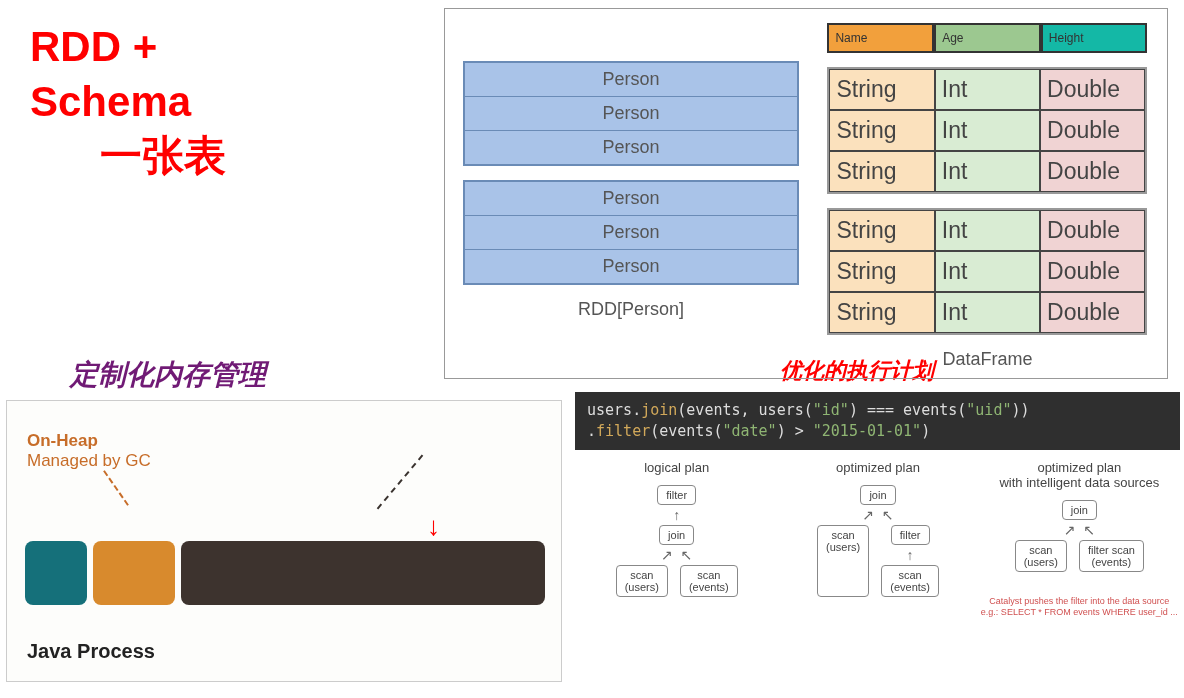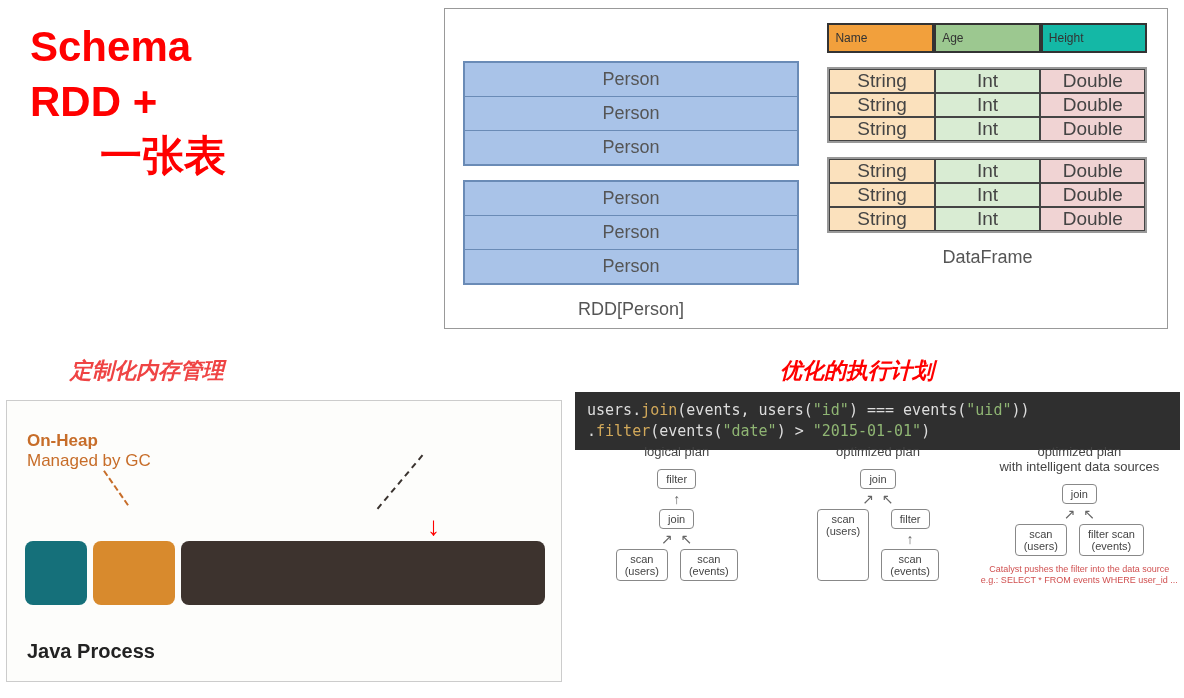--- a/index.html
+++ b/index.html
@@ -1,33 +1,33 @@
 <!DOCTYPE html>
 <html><head>
 <meta charset="utf-8">
 <style>
 *{box-sizing:border-box;margin:0;padding:0}
 body{width:1184px;height:698px;background:#fff;font-family:Arial,sans-serif;position:relative;overflow:hidden}
 .title{position:absolute;left:30px;top:20px;font-size:42px;font-weight:bold;color:red;line-height:1.3}
-.subtitle-left{position:absolute;left:70px;top:356px;font-size:22px;font-weight:bold;font-style:italic;color:#ef4444}
+.subtitle-left{position:absolute;left:70px;top:356px;font-size:28px;font-weight:bold;font-style:italic;color:#701a75}
 .subtitle-right{position:absolute;left:780px;top:356px;font-size:22px;font-weight:bold;font-style:italic;color:red}
 .top-diagram{position:absolute;left:444px;top:8px;width:724px;border:1px solid #999;padding:14px 18px 8px}
 .rdd-col{display:inline-block;width:336px;vertical-align:top}
 .df-col{display:inline-block;width:320px;vertical-align:top;margin-left:24px}
 .rdd-block{border:2px solid #6a8bb6;margin-bottom:14px}
 .rdd-row{background:#a9c3e8;border-bottom:1px solid #6a8bb6;text-align:center;padding:6px;font-size:18px;color:#555}
 .rdd-row:last-child{border-bottom:none}
 .df-header{display:flex;margin-bottom:14px}
 .df-header>div{flex:1;text-align:left;padding:6px;font-size:12px;border:2px solid}
 .hdr-name{background:#f2a03c;border-color:#c27a1f;color:#333}
 .hdr-age{background:#9cc890;border-color:#6fa062;color:#333}
 .hdr-height{background:#14b8a6;border-color:#b36363;color:#333}
 .df-block{margin-bottom:14px;border:2px solid #999}
 .df-row{display:flex}
-.df-row>div{flex:1;text-align:center;font-size:19px;border:1px solid}
+.df-row>div{flex:1;text-align:left;padding:6px;font-size:23px;border:1px solid}
 .c-str{background:#fbe1bd;border-color:#c9a672;color:#444}
 .c-int{background:#d9ecd3;border-color:#a4c59a;color:#444}
 .c-dbl{background:#f0d3d3;border-color:#c9a0a0;color:#444}
 .col-label{text-align:center;font-size:18px;color:#555;margin-top:4px}
 .heap-diagram{position:absolute;left:6px;top:400px;width:556px;height:282px;border:1px solid #ccc;background:#fdfdfb;padding:16px}
 .heap-label{font-size:17px;font-weight:bold}
 .on-heap{color:#c76d29;position:absolute;left:20px;top:30px}
 .off-heap{color:#3a332f;position:absolute;left:370px;top:30px}
 .heap-bar{position:absolute;left:18px;top:140px;width:520px;height:64px;display:flex;gap:6px}
 .bar-seg{border-radius:8px}
@@ -35,35 +35,35 @@
 .seg2{width:82px;background:#d88a2d}
 .seg3{flex:1;background:#3d332e}
 .java-proc{position:absolute;left:20px;bottom:18px;font-size:20px;font-weight:bold;color:#222}
 .arrow-dash{position:absolute;border:none;border-top:2px dashed}
 .arr-on{left:88px;top:86px;width:42px;transform:rotate(55deg);border-color:#c76d29}
 .arr-off{left:358px;top:80px;width:70px;transform:rotate(130deg);border-color:#3a332f}
 .red-mark{position:absolute;left:420px;top:110px;color:red;font-size:26px;font-weight:bold}
 .code-bar{position:absolute;left:575px;top:392px;width:605px;background:#2f2f2f;color:#ddd;font-family:monospace;font-size:15px;padding:8px 12px;line-height:1.4}
 .code-bar .fn{color:#d1a85a}
 .code-bar .str{color:#8fb573}
-.plans{position:absolute;left:578px;top:444px;width:600px;display:flex;gap:4px}
+.plans{position:absolute;left:578px;top:460px;width:600px;display:flex;gap:4px}
 .plan{flex:1;text-align:center;font-size:12px;color:#444}
 .plan-title{font-size:13px;margin-bottom:8px}
 .node{display:inline-block;border:1px solid #888;border-radius:4px;padding:3px 8px;margin:2px;font-size:11px;background:#fff}
 .arrow-up{font-size:14px;color:#666;line-height:1}
 .tree{display:flex;flex-direction:column;align-items:center;gap:1px}
 .pair{display:flex;gap:8px;justify-content:flex-start}
-.catalyst{color:#d05050;font-size:9px;margin-top:6px;line-height:1.2}
+.catalyst{color:#d05050;font-size:9px;margin-top:22px;line-height:1.2}
 </style>
 </head>
 <body>
 
 <div class="title">
+  <div>RDD +</div>
   <div>Schema</div>
-  <div>RDD +</div>
   <div style="padding-left:70px">一张表</div>
 </div>
 
 <div class="subtitle-left">定制化内存管理</div>
 <div class="subtitle-right">优化的执行计划</div>
 
 <div class="top-diagram">
   <div class="rdd-col">
     <div style="height:38px"></div>
     <div class="rdd-block">

